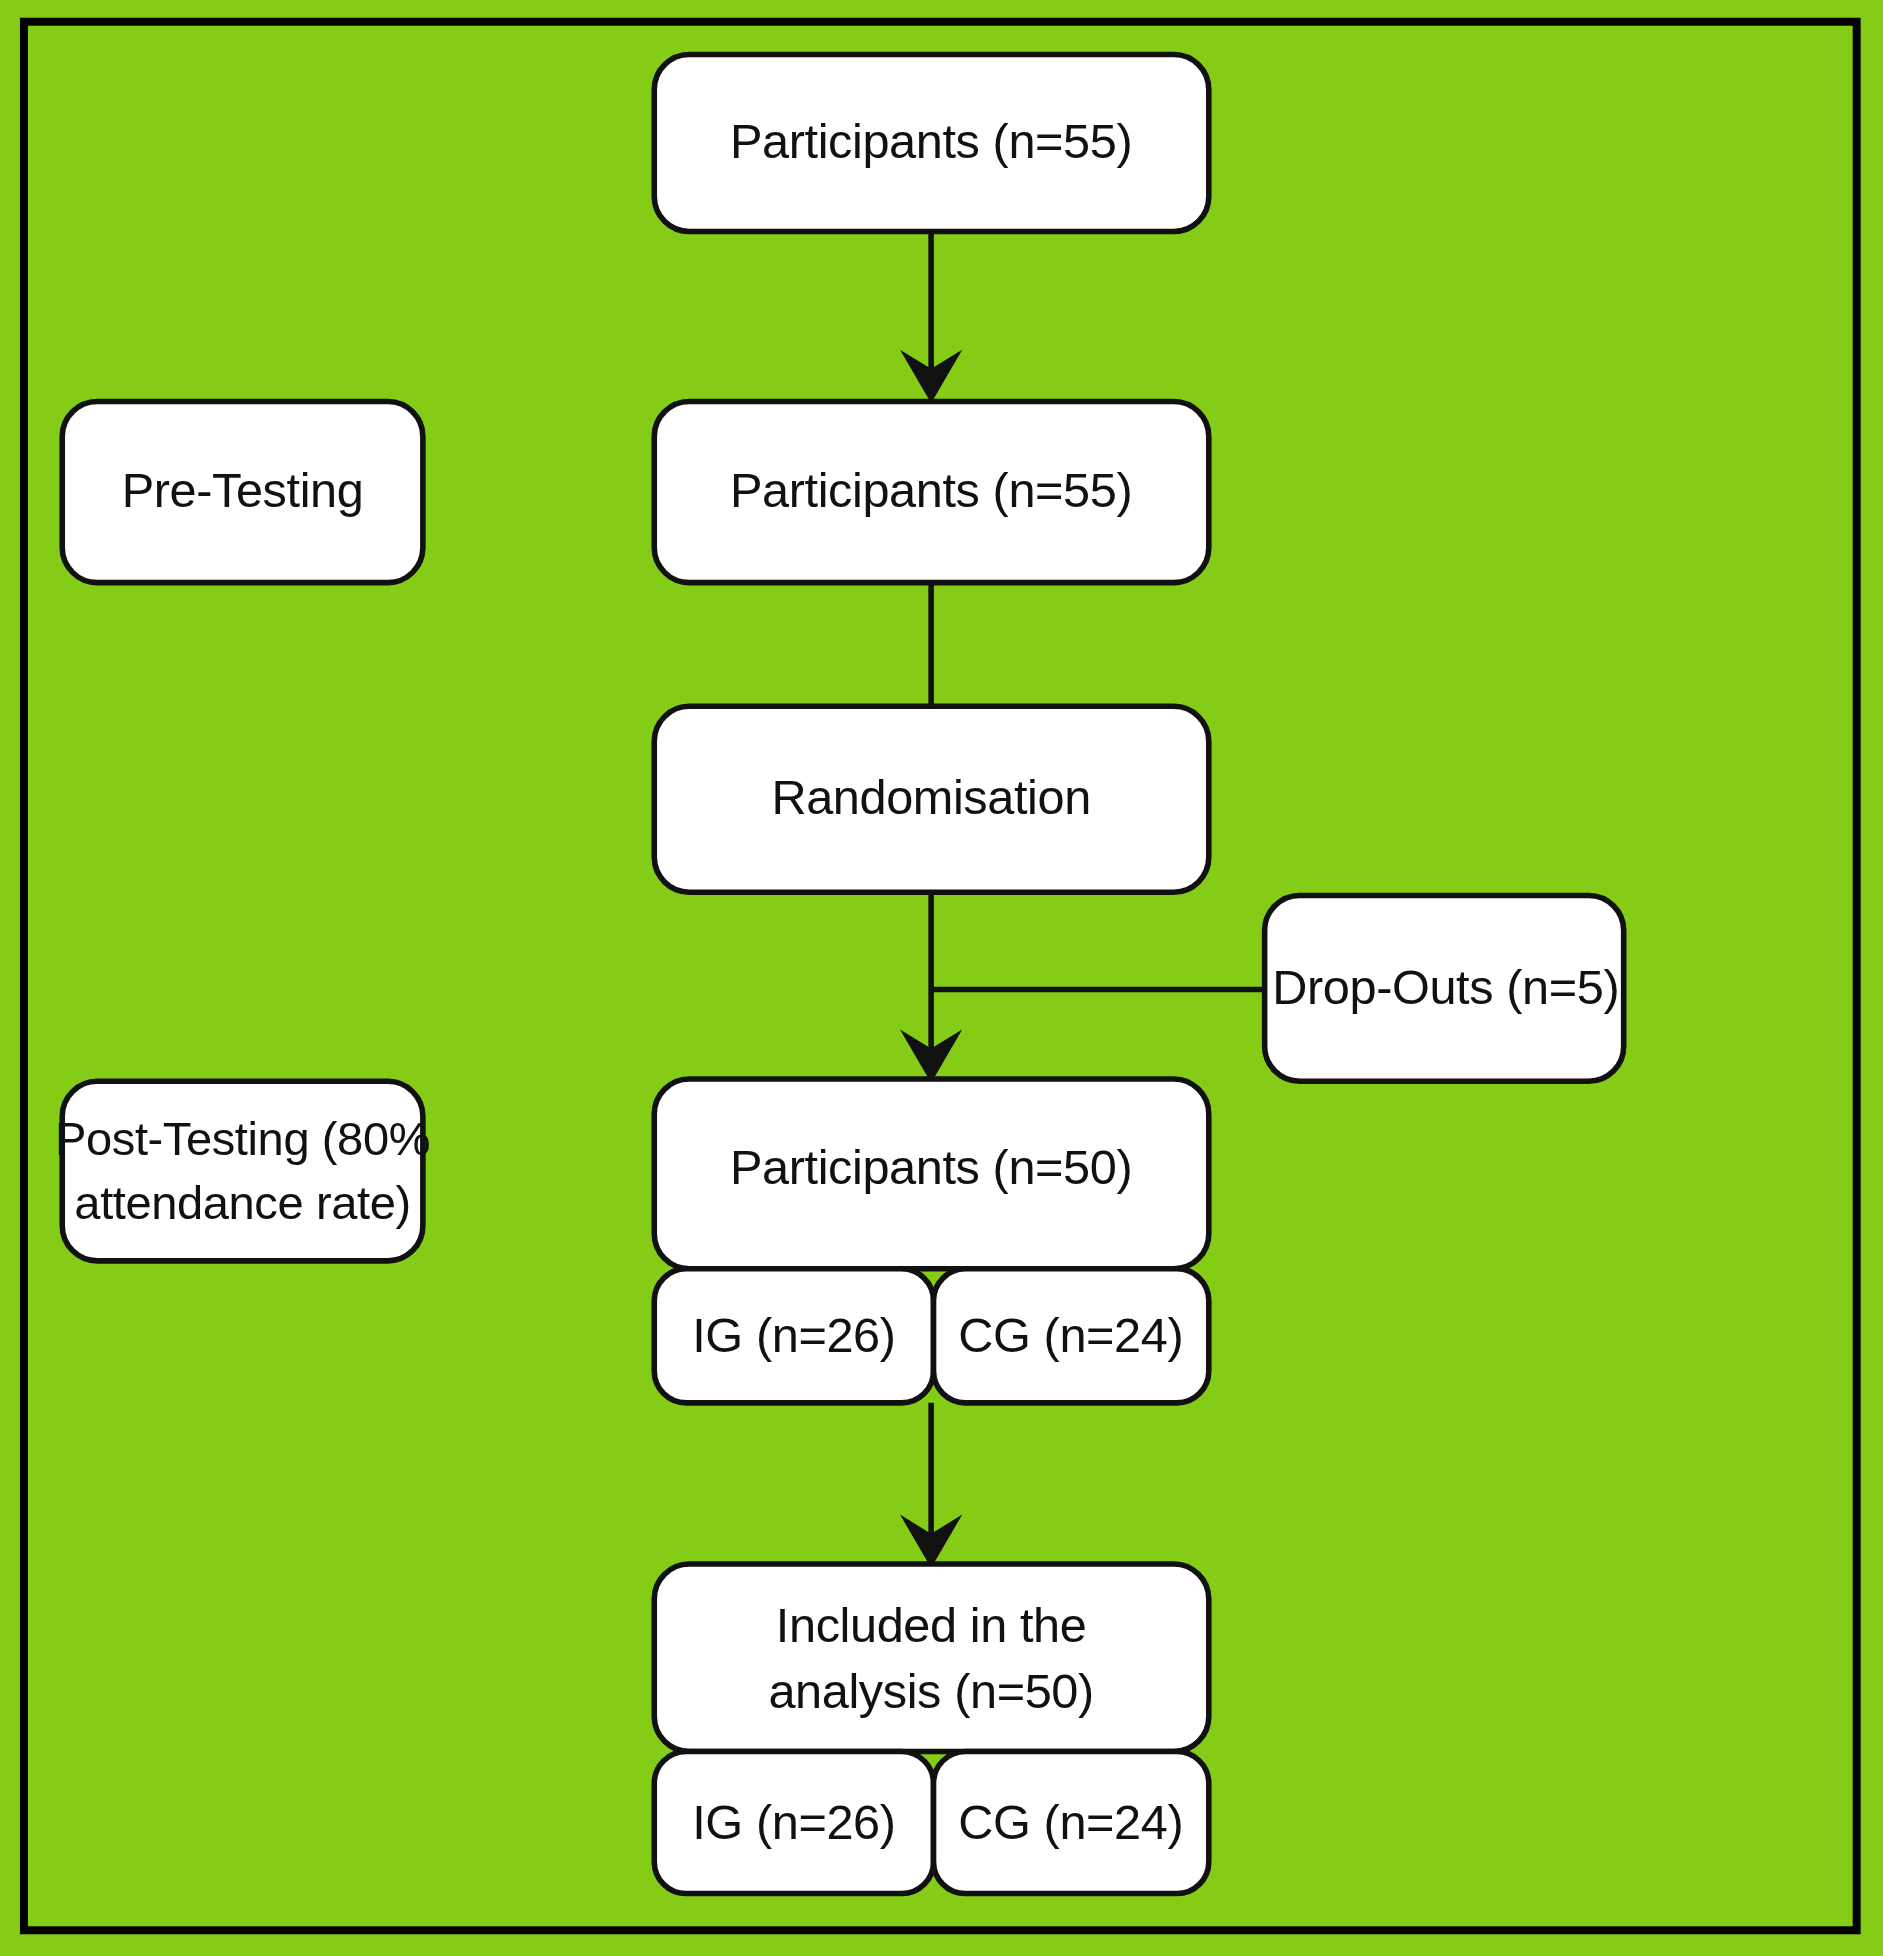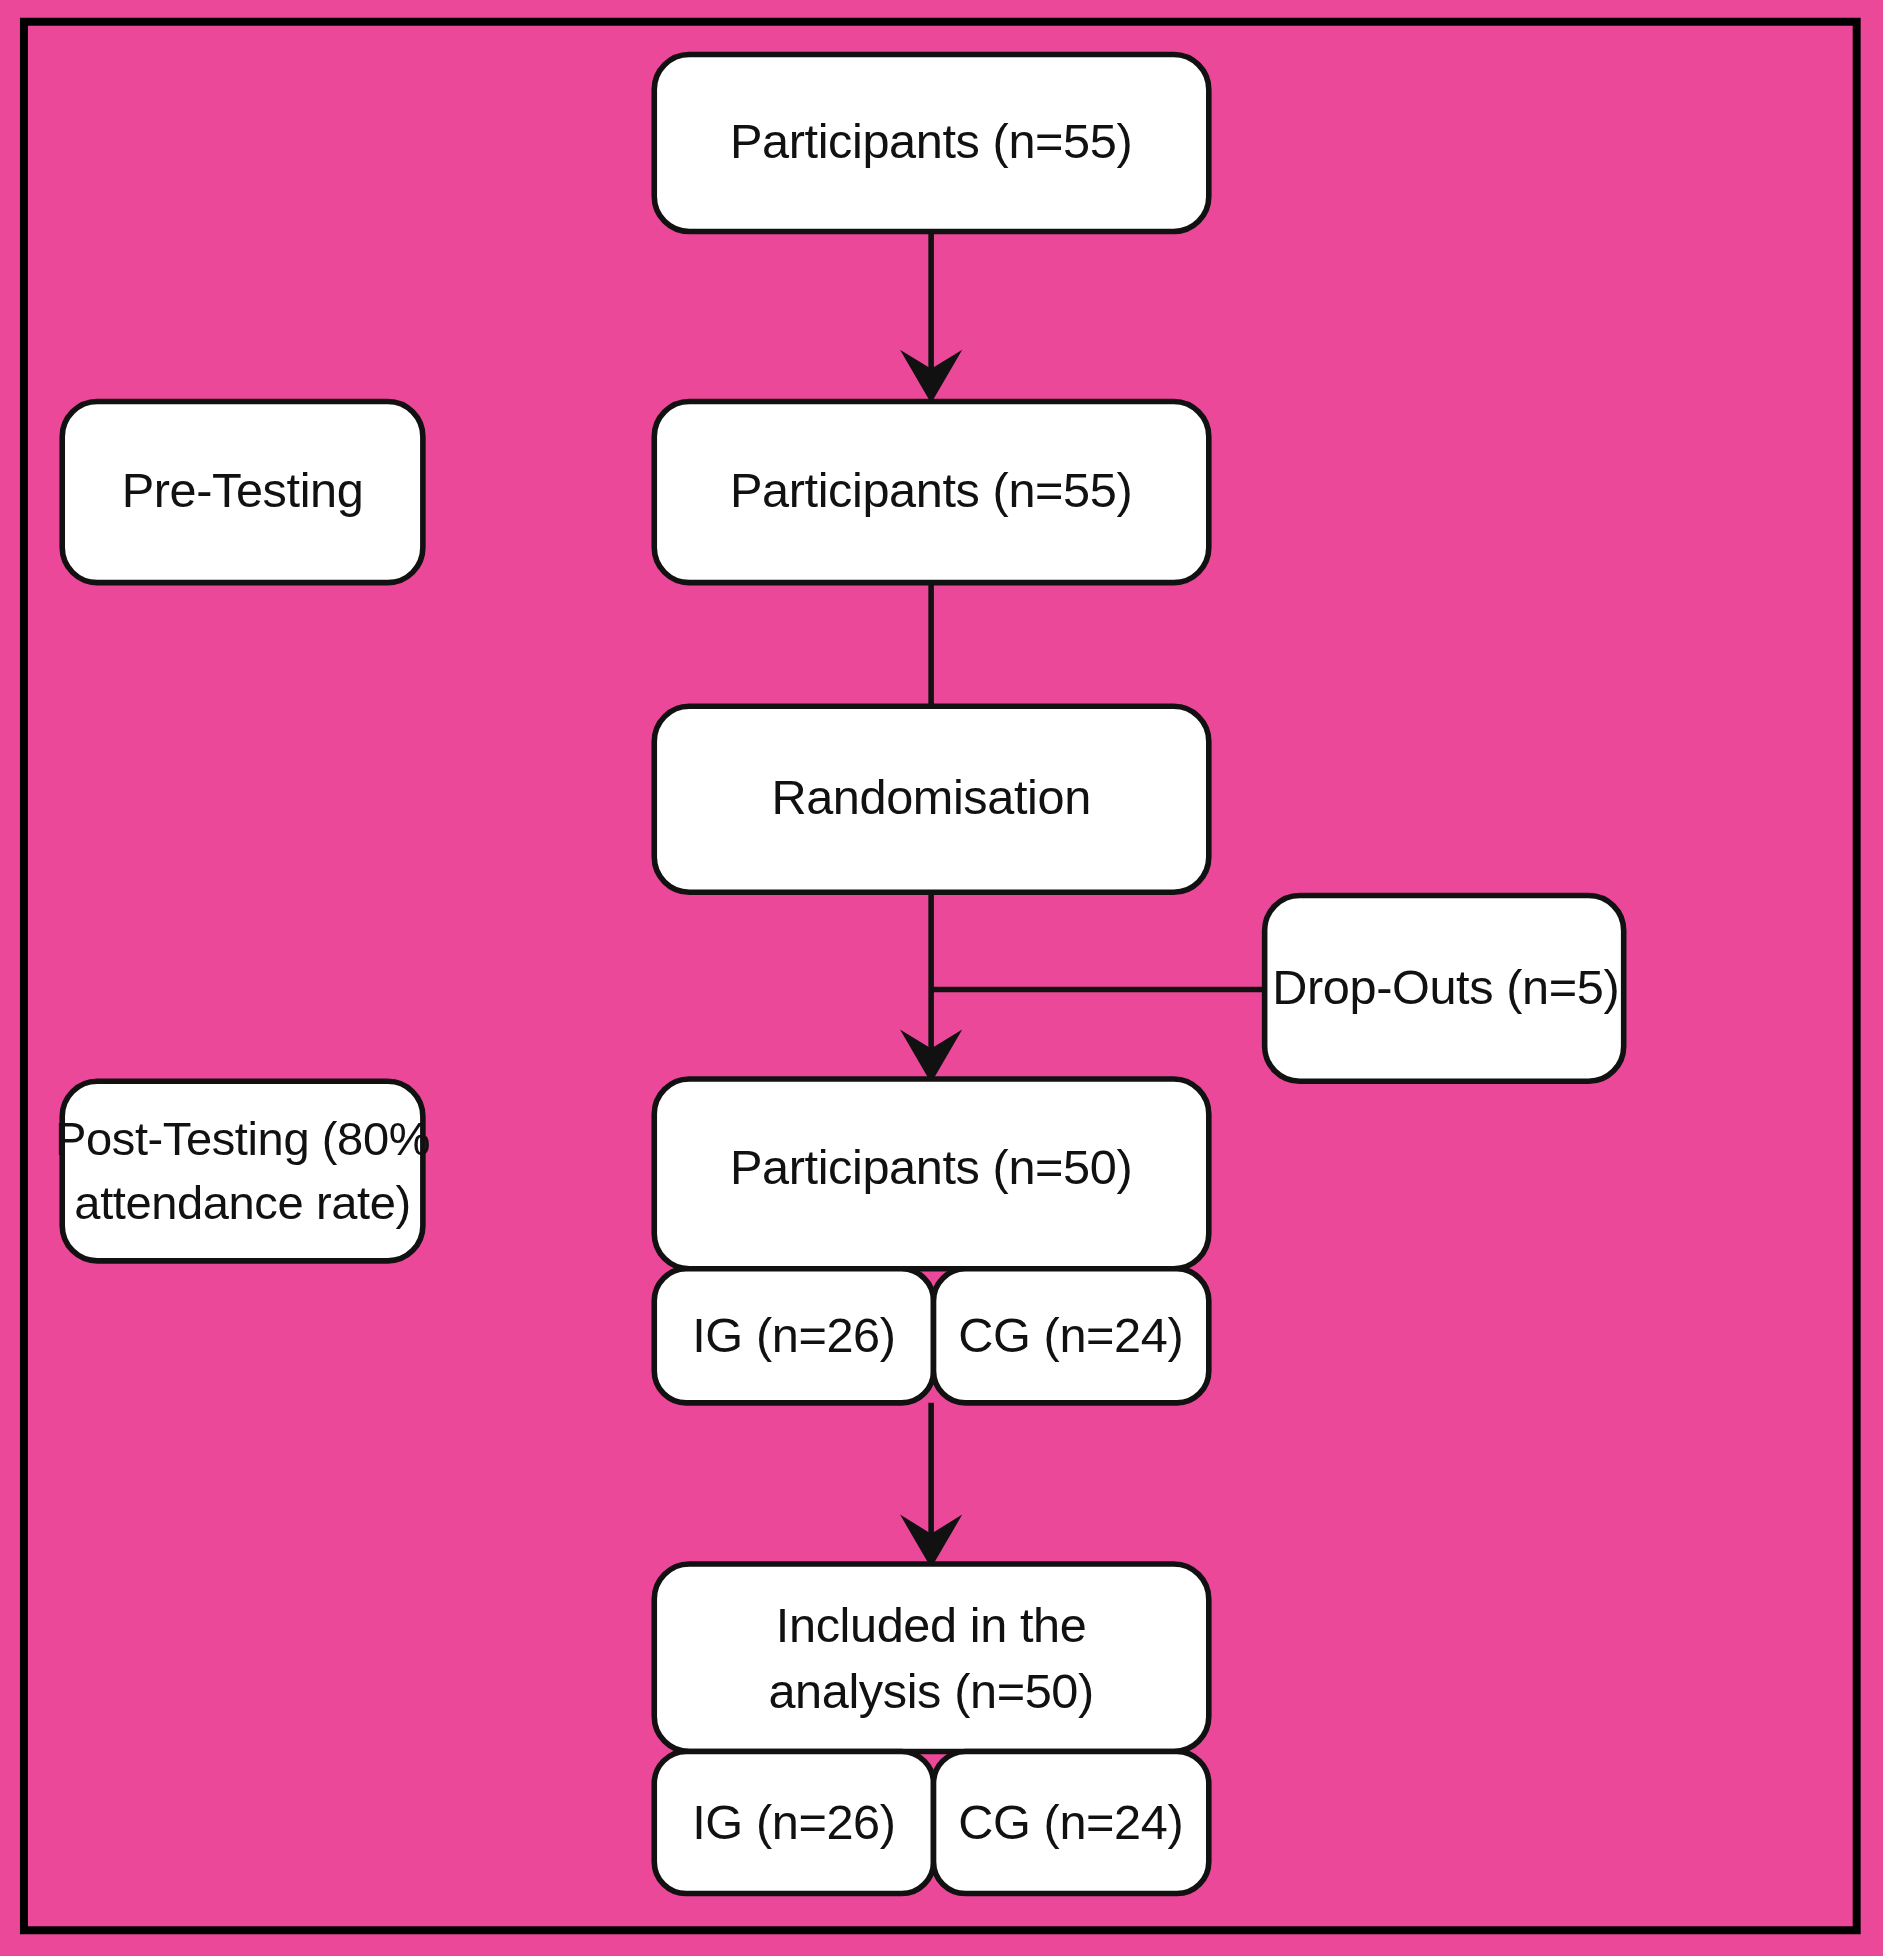--- a/index.html
+++ b/index.html
@@ -1,21 +1,21 @@
 <!DOCTYPE html>
 <html style="font-size:12.8px"><head>
 <meta charset="utf-8">
 <style>
   html,body{margin:0;padding:0;background:#ffffff;}
   body{
     width:1883px;height:1956px;
     font-family:"Liberation Sans","DejaVu Sans",sans-serif;
     overflow:hidden;
   }
-  #stage{position:relative;width:1883px;height:1956px;background:#ec4899;}
+  #stage{position:relative;width:1883px;height:1956px;background:#84cc16;}
   svg#flow{position:absolute;left:0;top:0;width:1883px;height:1956px;display:block;}
   .node-text{
     font-family:"Liberation Sans","DejaVu Sans",sans-serif;
     font-size:61px;
     fill:#111111;
     text-anchor:middle;
     dominant-baseline:middle;
     letter-spacing:-0.5px;
   }
   .node-text.small{font-size:59px;}

